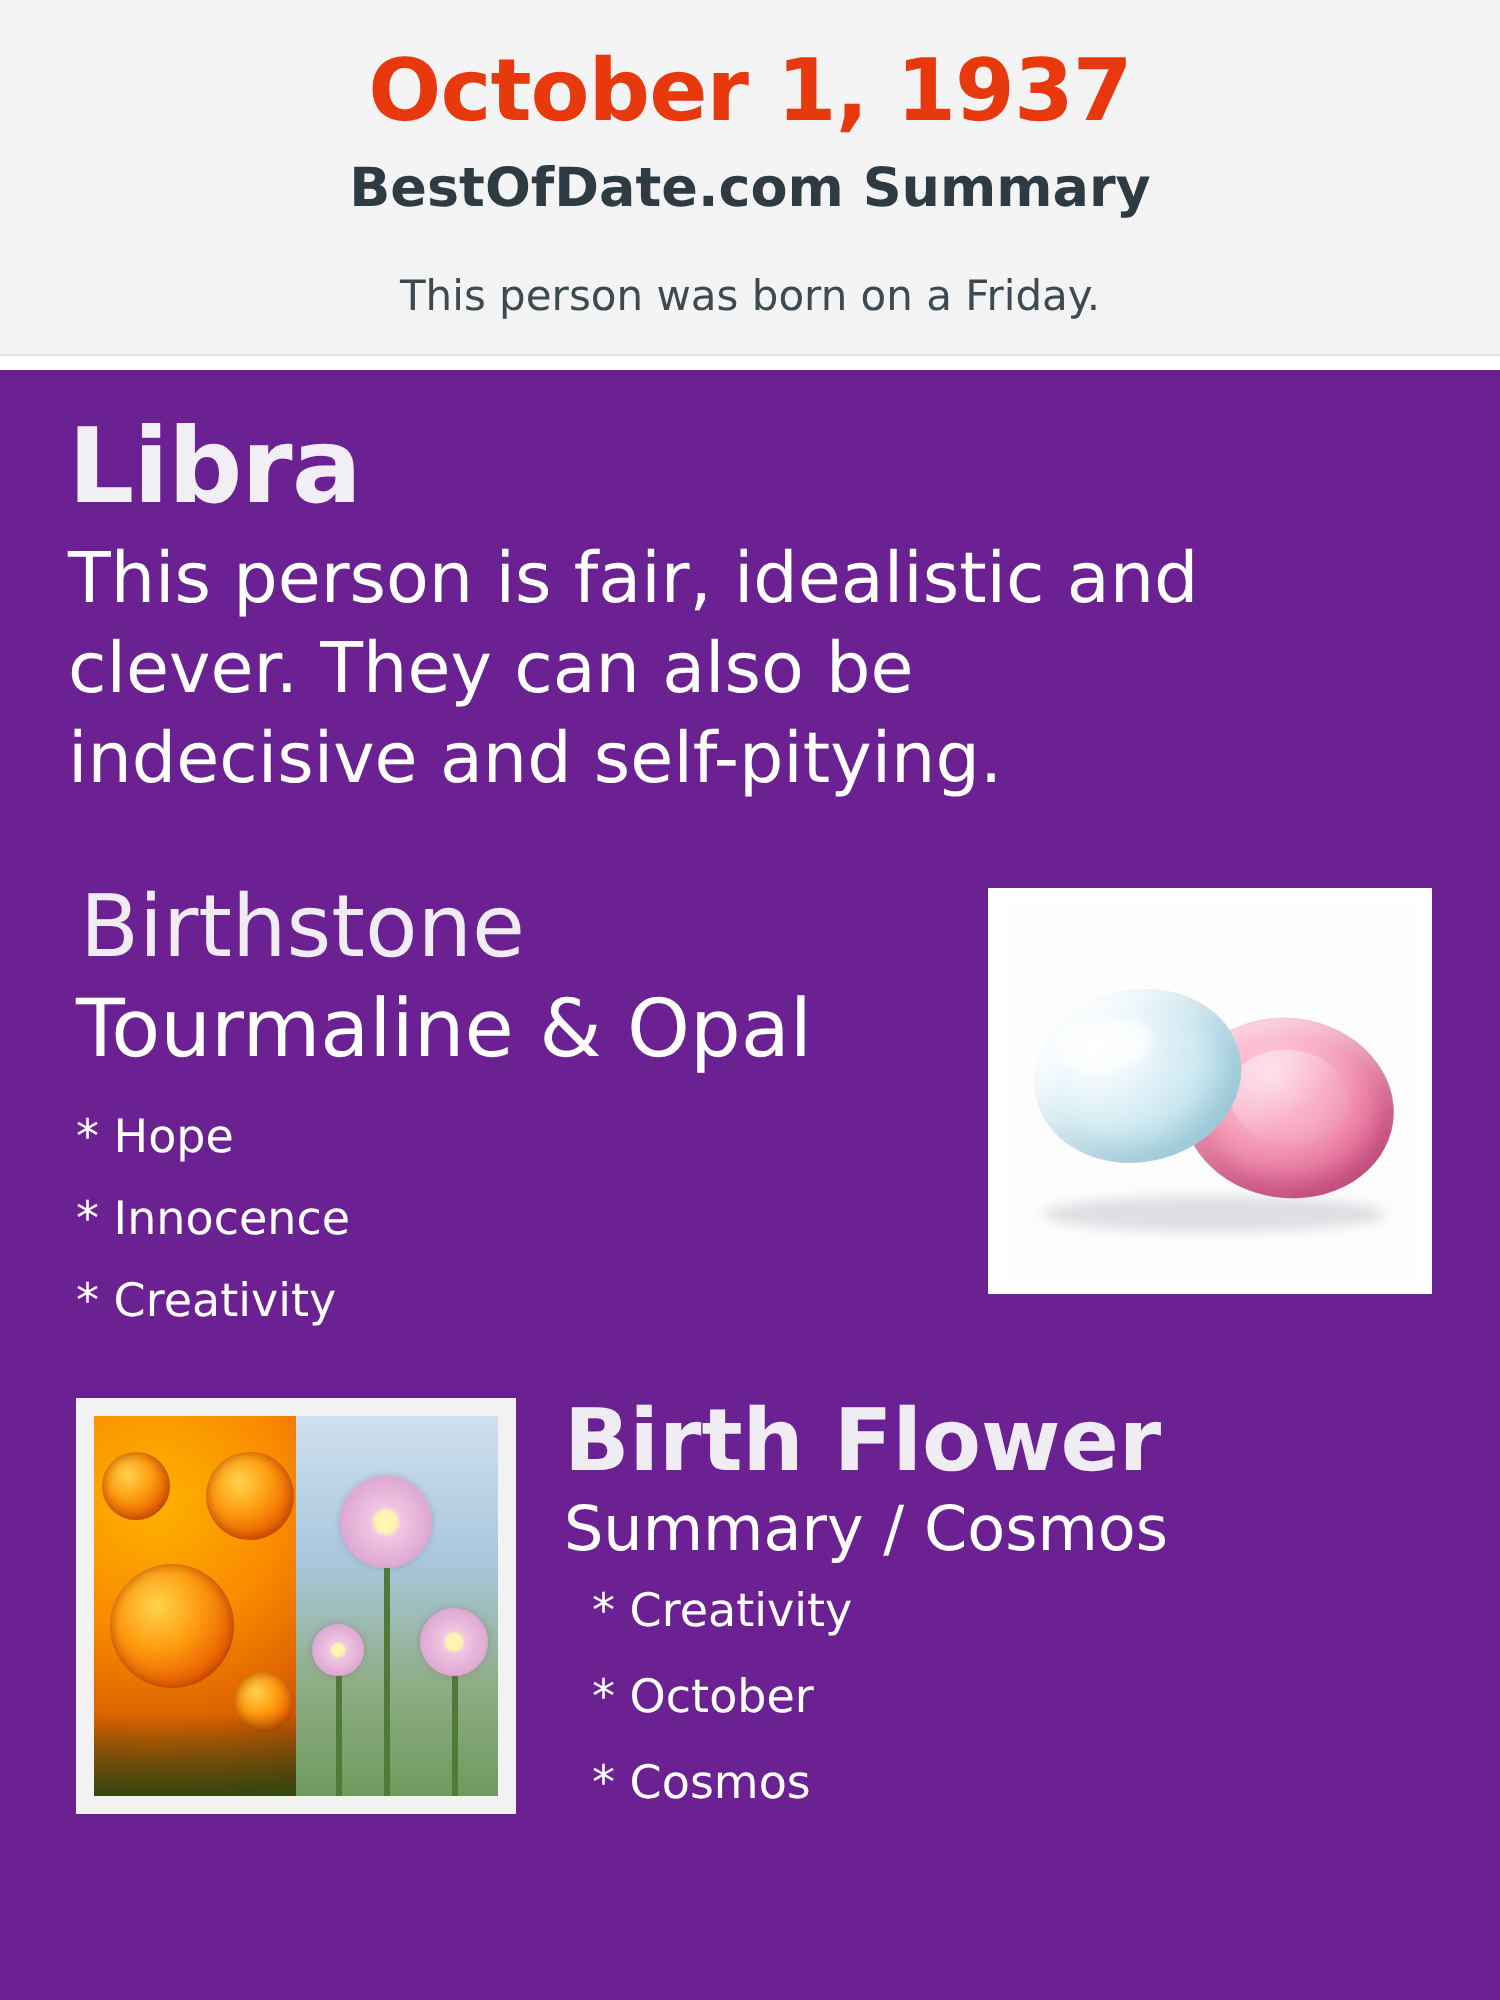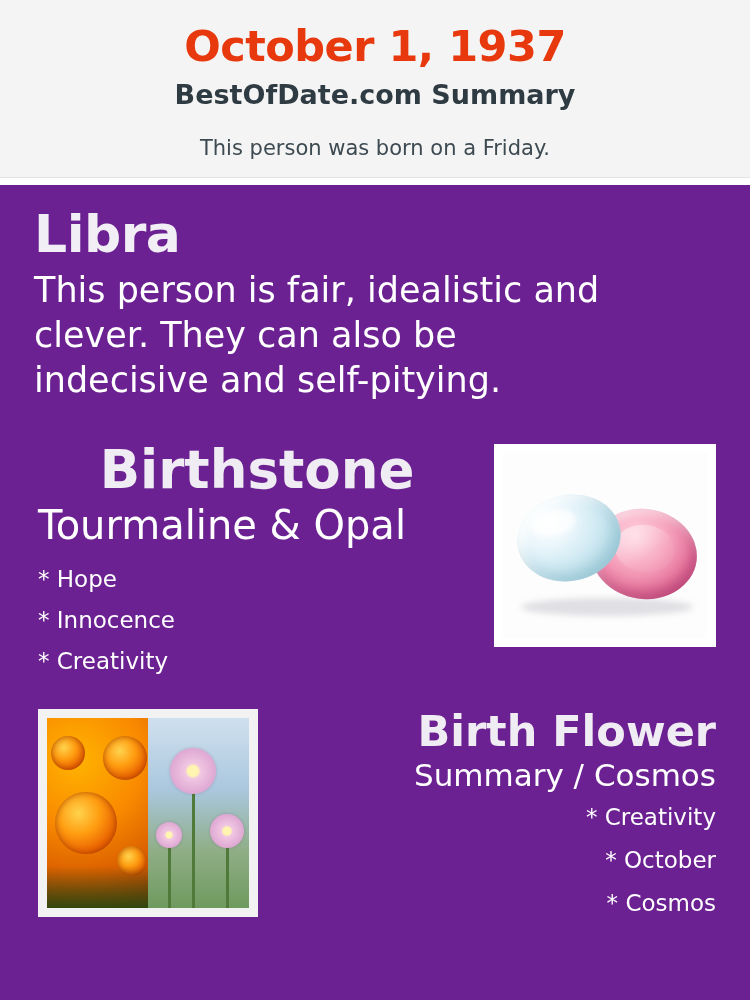--- a/index.html
+++ b/index.html
@@ -76,26 +76,25 @@
   
   .stone-section {
     margin-top: 40px;
     position: relative;
     min-height: 210px;
   }
   .stone-text {
     width: 440px;
   }
   .section-title {
-    font-size: 53px;
-    font-weight: bold;
+    font-size: 43px;
+    font-weight: normal;
     color: #f0ecf3;
     line-height: 1.05;
     padding-left: 6px;
-    text-align: center;
   }
   .section-sub {
     font-size: 40px;
     color: #ffffff;
     margin-top: 4px;
     padding-left: 4px;
     line-height: 1.15;
   }
   .bullets {
     margin-top: 20px;
@@ -246,21 +245,21 @@
     position: absolute;
     width: 3px;
     background: #4f7a3a;
   }
   .s1 { left: 44px; top: 72px; height: 120px; }
   .s2 { left: 78px; top: 128px; height: 64px; }
   .s3 { left: 20px; top: 128px; height: 64px; }
 
   .flower-text {
     margin-left: 248px;
-    text-align: right;
+    text-align: left;
   }
   .flower-title {
     font-size: 43px;
     font-weight: bold;
     color: #f0ecf3;
     line-height: 1.05;
   }
   .flower-sub {
     font-size: 31px;
     color: #ffffff;

